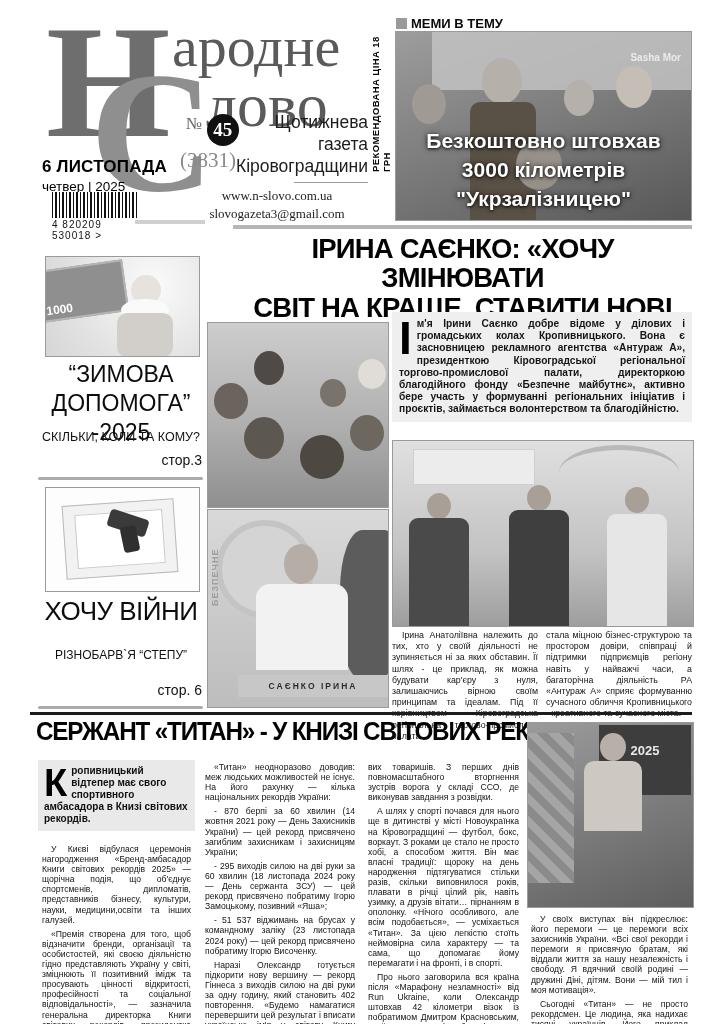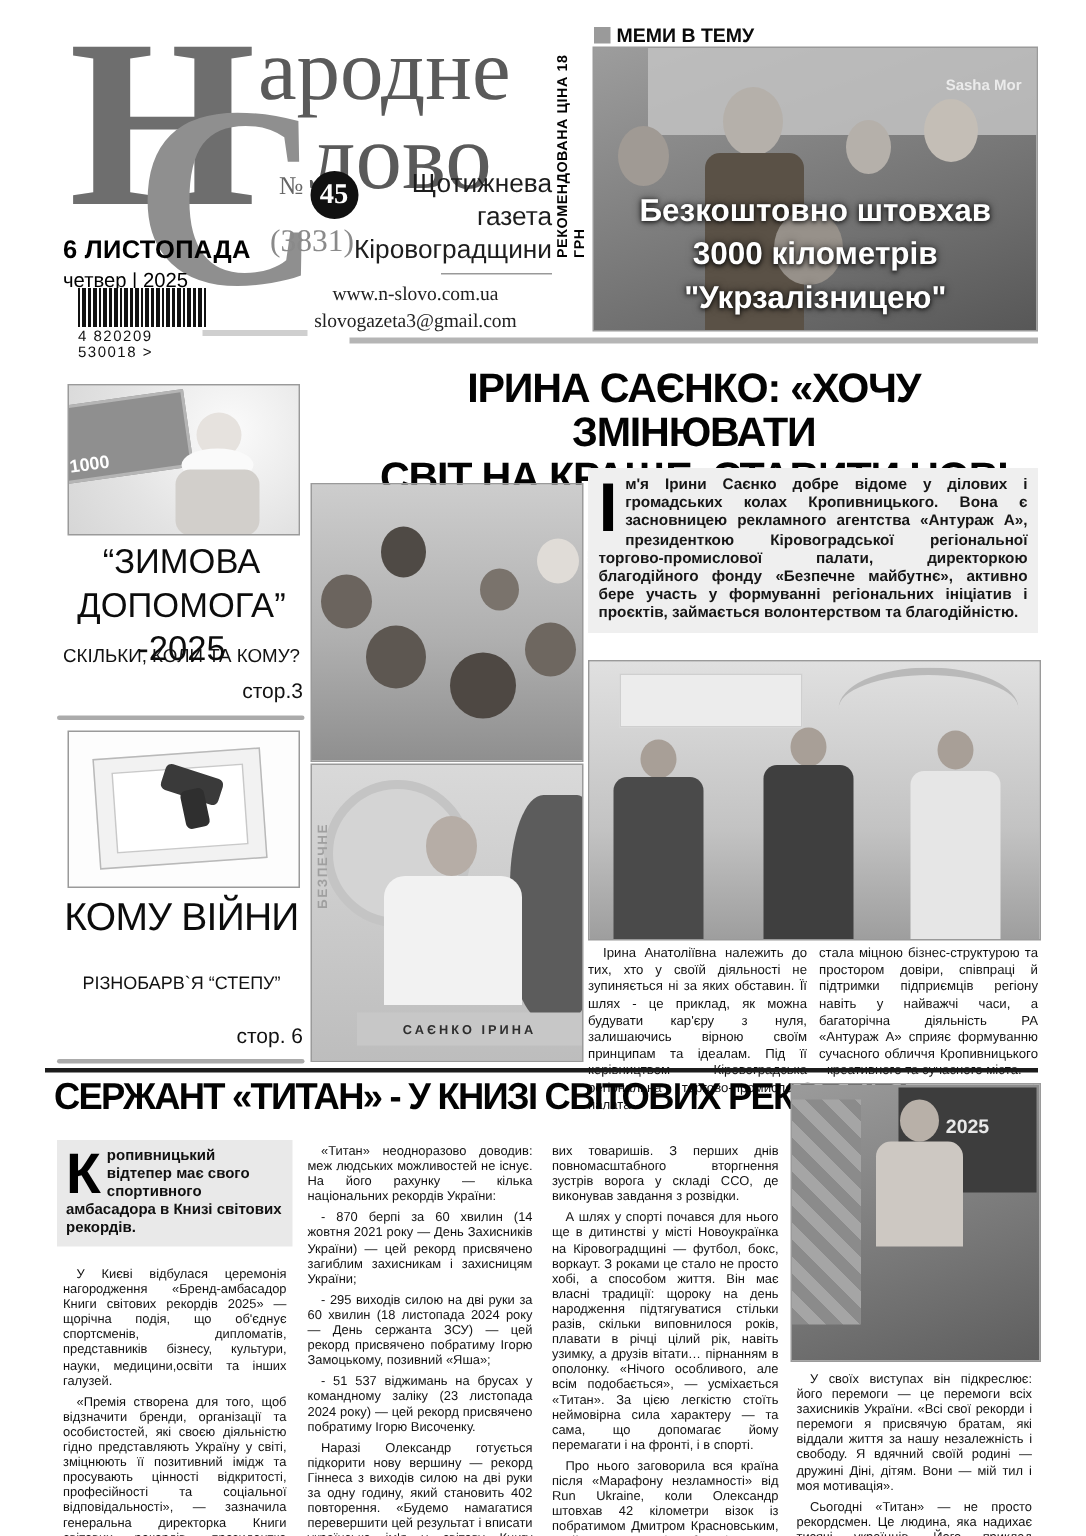--- a/index.html
+++ b/index.html
@@ -38,21 +38,21 @@
   .meme-square{width:11px;height:11px;background:#9a9a9a;display:inline-block;}
   .meme-photo{left:395px;top:31px;width:295px;height:188px;background:linear-gradient(160deg,#9d9d9d,#6d6d6d 70%,#575757);overflow:hidden;}
   .m-wall{position:absolute;left:36px;top:0;right:0;height:58px;background:#c2c2c2;opacity:.85;}
   .m-head{position:absolute;border-radius:50%;background:#b5b0aa;}
   .m-body{position:absolute;background:#4c4c4c;border-radius:10px 10px 0 0;}
   .meme-credit{position:absolute;top:20px;right:10px;font-size:10px;font-weight:700;color:#f0f0f0;opacity:.92;}
   .meme-caption{position:absolute;left:0;right:0;bottom:6px;text-align:center;color:#fff;font-size:21px;
                 font-weight:700;line-height:1.38;text-shadow:0 1px 3px rgba(0,0,0,.85),0 0 6px rgba(0,0,0,.6);}
 
   
-  .headline1{left:233px;top:225px;width:459px;border-top:4px solid #b5b5b5;padding-top:15px;
+  .headline1{left:233px;top:225px;width:459px;border-top:4px solid #b5b5b5;padding-top:5px;
              font-size:27.5px;line-height:1.07;font-weight:800;letter-spacing:-0.8px;text-align:center;color:#030303;}
 
   
   .photo-frame{border:1px solid #9a9a9a;overflow:hidden;}
   .winter-photo{left:45px;top:256px;width:153px;height:99px;background:radial-gradient(circle at 70% 30%,#fbfbfb,#e3e3e3 60%,#d6d6d6);}
   .banknote{position:absolute;left:-6px;top:8px;width:78px;height:44px;background:#8f8f8f;transform:rotate(-8deg);
             border:2px solid #b5b5b5;color:#fff;font-weight:800;font-size:12px;display:flex;align-items:flex-end;padding:2px;}
   .w-head{position:absolute;right:38px;top:18px;width:30px;height:30px;border-radius:50%;background:#e6e2de;}
   .w-scarf{position:absolute;right:30px;top:42px;width:48px;height:22px;border-radius:50%;background:#fafafa;}
   .w-body{position:absolute;right:26px;top:56px;width:56px;height:44px;border-radius:10px;background:#d2cfcb;}
@@ -202,21 +202,21 @@
     <div class="abs teaser-sub">СКІЛЬКИ, КОЛИ ТА КОМУ?</div>
     <div class="abs teaser-page">стор.3</div>
     <div class="abs side-div div1"></div>
 
     <div class="abs bookgun-photo photo-frame">
       <div class="bg-book"></div>
       <div class="bg-page"></div>
       <div class="bg-gun1"></div>
       <div class="bg-gun2"></div>
     </div>
-    <div class="abs teaser2-title">КОМУ ВІЙНИ</div>
+    <div class="abs teaser2-title">ХОЧУ ВІЙНИ</div>
     <div class="abs teaser2-sub">РІЗНОБАРВ`Я “СТЕПУ”</div>
     <div class="abs teaser2-page">стор. 6</div>
     <div class="abs side-div div2"></div>
   </aside>
 
   <div class="abs kids-photo photo-frame">
     <div class="m-head" style="left:46px;top:28px;width:30px;height:34px;background:#4f4a45;"></div>
     <div class="m-head" style="left:6px;top:60px;width:34px;height:36px;background:#6b645e;"></div>
     <div class="m-head" style="left:36px;top:94px;width:40px;height:42px;background:#5d5751;"></div>
     <div class="m-head" style="left:92px;top:112px;width:44px;height:44px;background:#4e4843;"></div>

